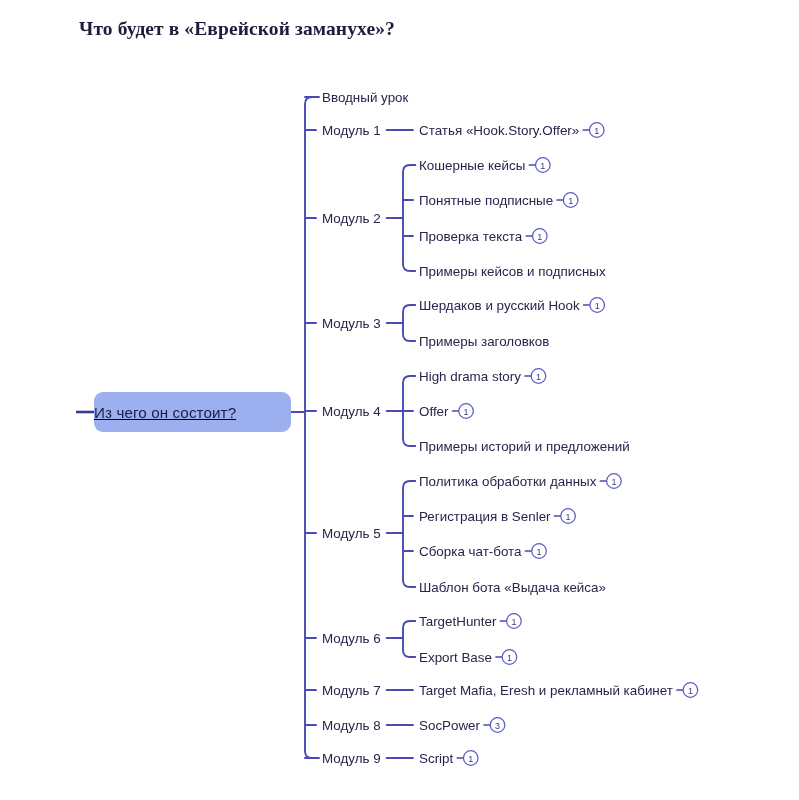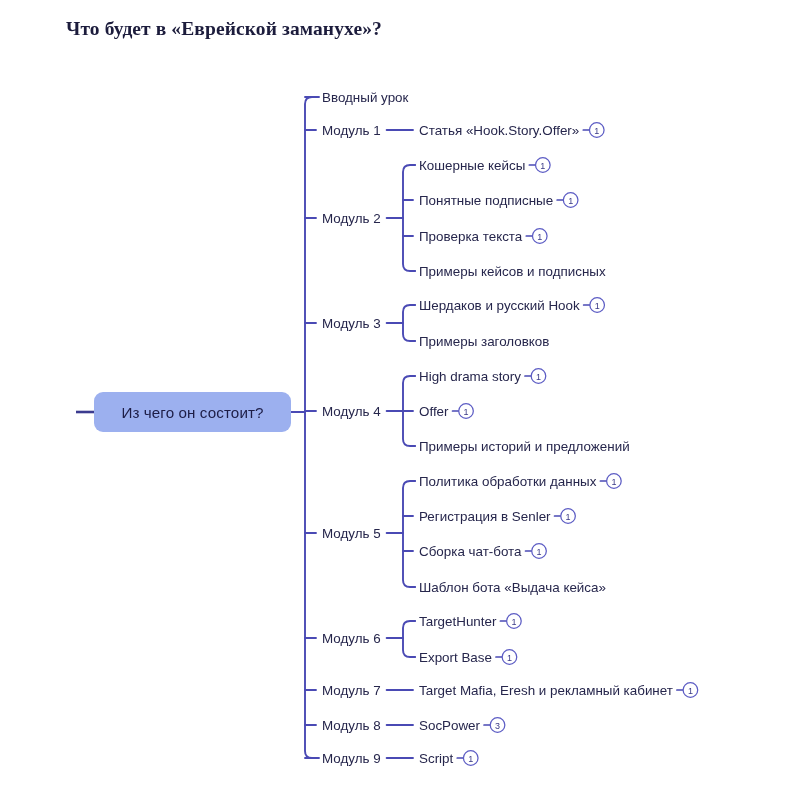--- a/index.html
+++ b/index.html
@@ -12,21 +12,21 @@
     width: 799px;
     height: 800px;
     position: relative;
     overflow: hidden;
     font-family: "Liberation Sans", sans-serif;
     -webkit-font-smoothing: antialiased;
   }
 
   #page-title {
     position: absolute;
-    left: 66px;
+    left: 79px;
     top: 18px;
     font-family: "Liberation Serif", serif;
     font-weight: bold;
     font-size: 19.5px;
     letter-spacing: 0.1px;
     color: #1c1c3c;
     white-space: nowrap;
   }
 
   #mindmap-canvas {
@@ -88,21 +88,22 @@
   .node-label.lvl2 { font-size: 13.4px; }
 
   
   #root-node {
     position: absolute;
     box-sizing: border-box;
     background: #9cb0ef;
     border-radius: 9px;
     display: flex;
     align-items: center;
-    justify-content: center;
+    justify-content: flex-start;
+    text-decoration: underline;
   }
   #root-node-label {
     font-family: "Liberation Sans", sans-serif;
     font-size: 15.2px;
     color: #1d1d46;
     white-space: nowrap;
     letter-spacing: 0.1px;
   }
 </style>
 </head>

